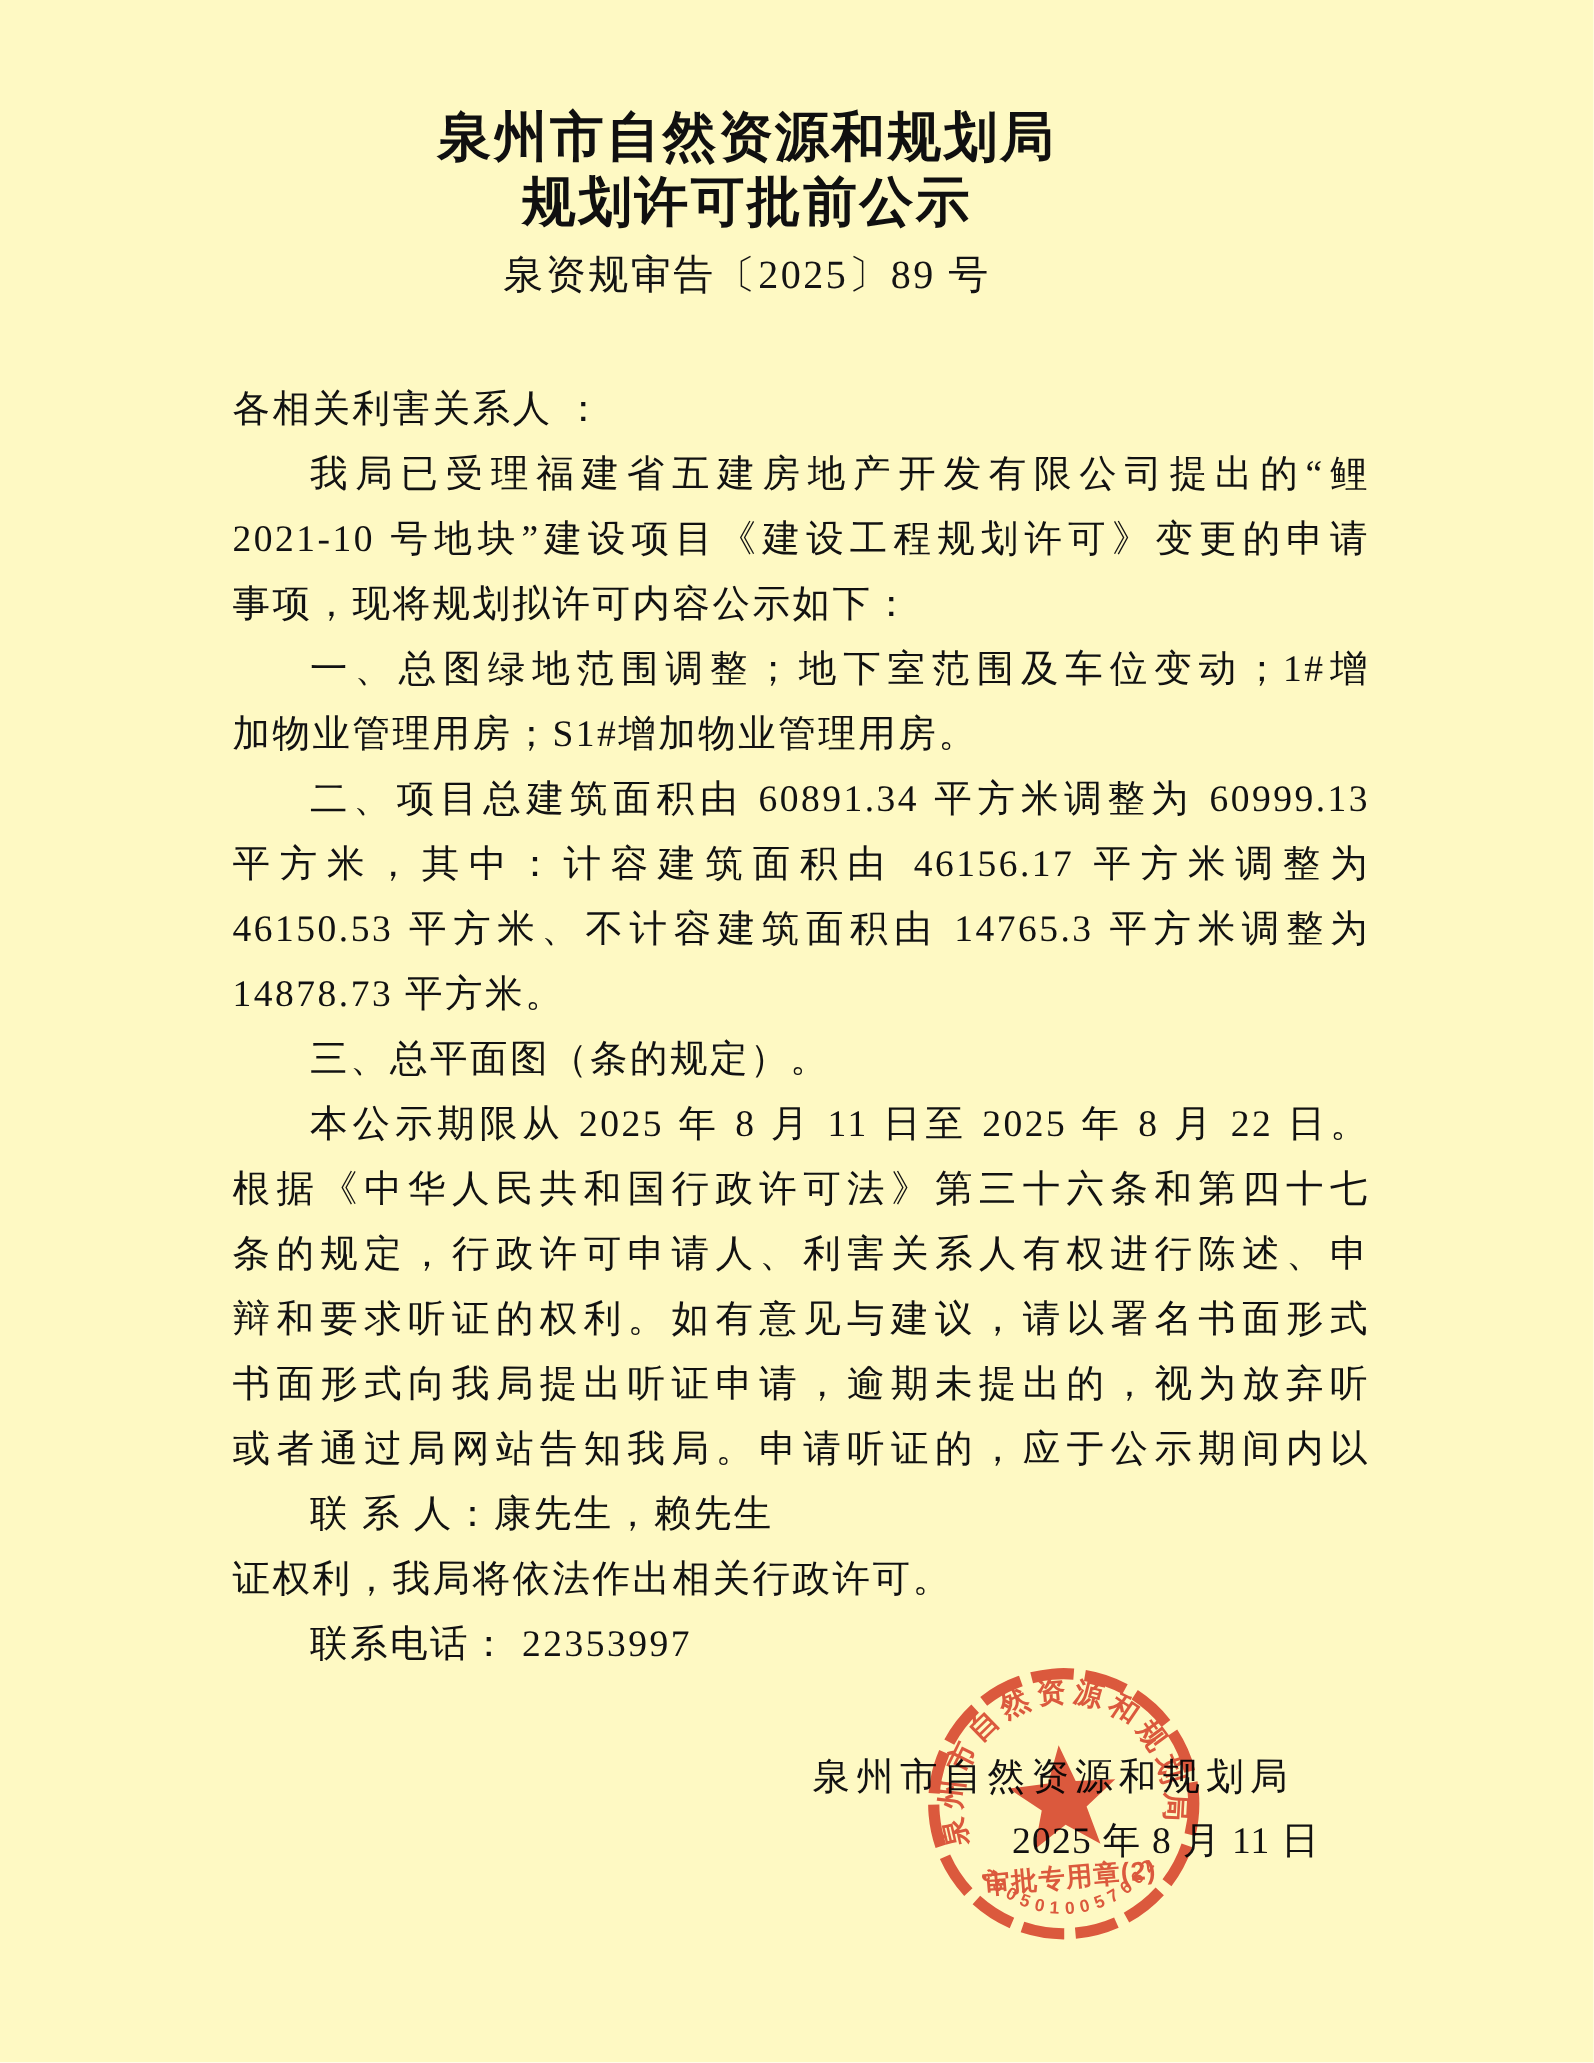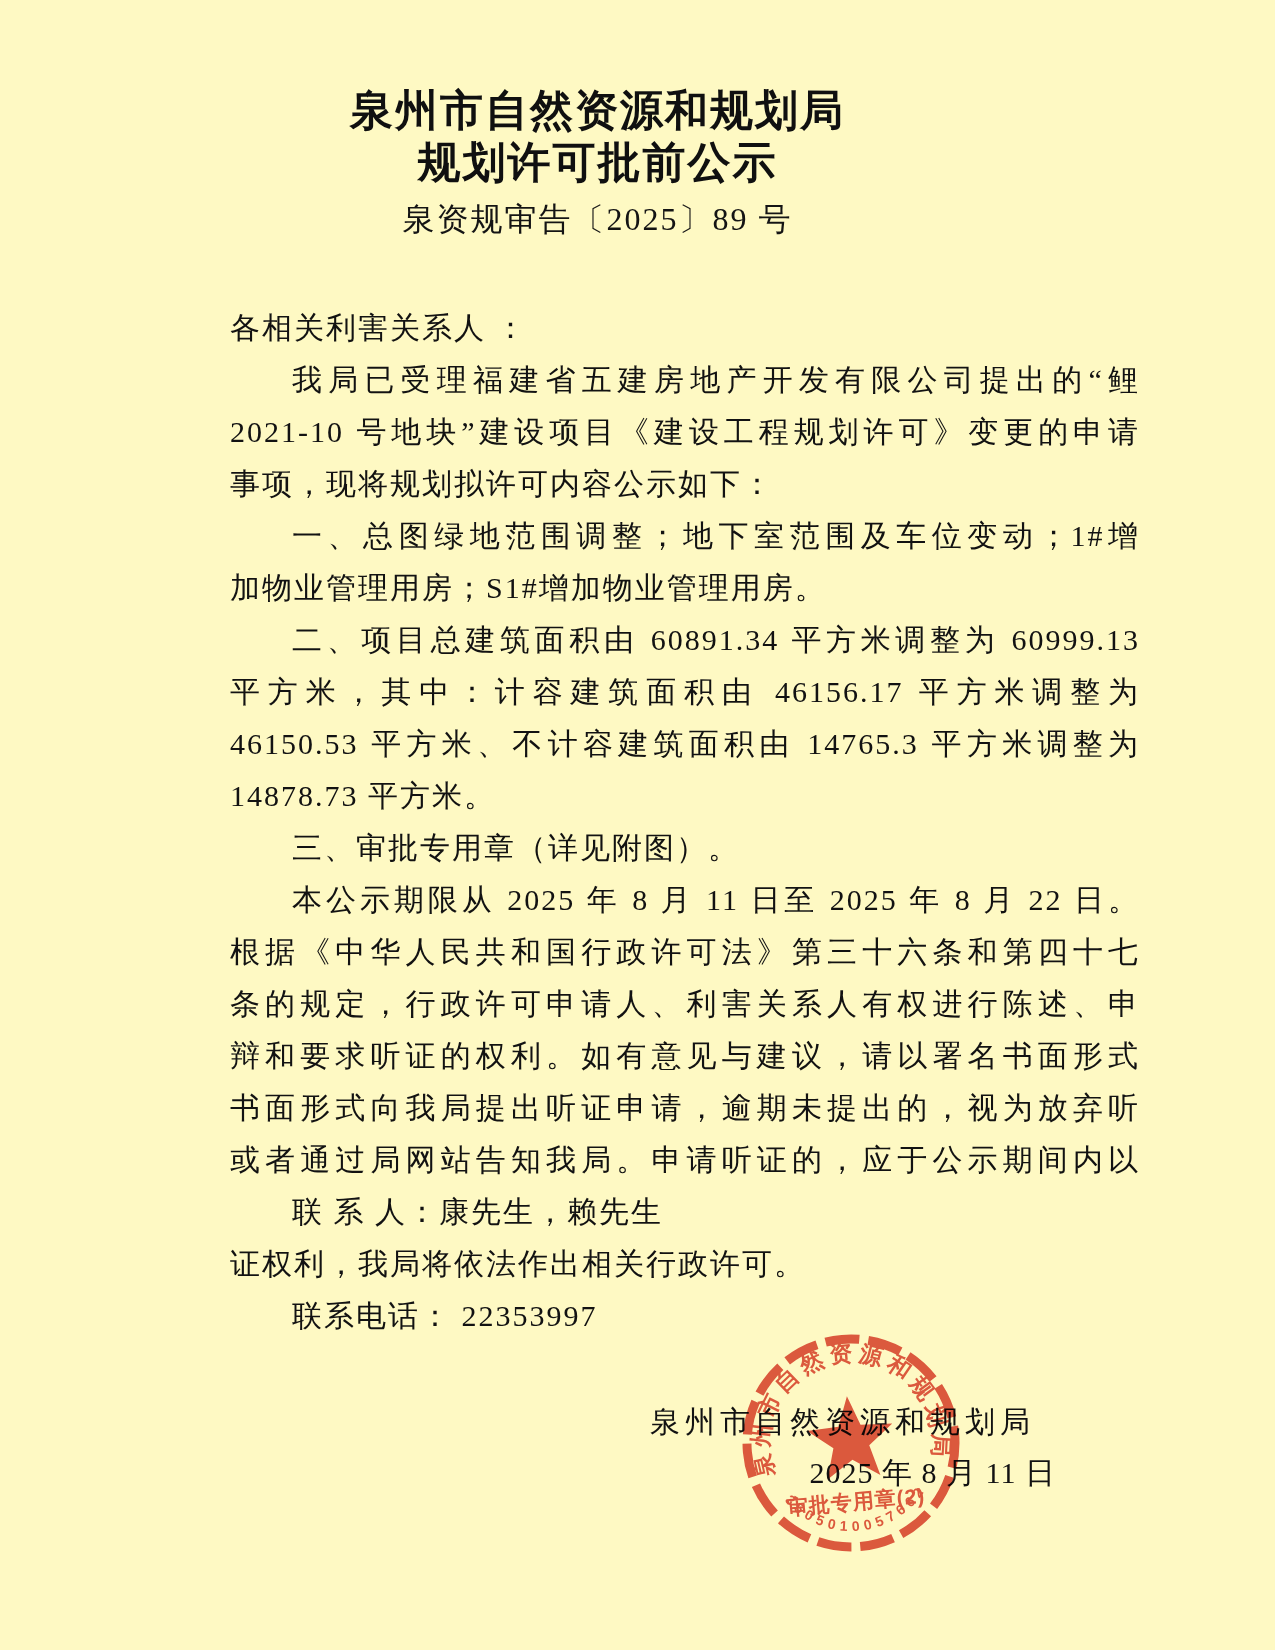--- a/index.html
+++ b/index.html
@@ -39,21 +39,20 @@
   }
 
   
   .body-text {
     position: absolute;
     top: 302px; left: 186px; width: 910px;
     font-size: 30px;
     line-height: 52px;
     letter-spacing: 2px;
     color: #121212;
-    margin-left: 44px;
   }
   .bline { text-align: left; white-space: nowrap; }
   .bline.stretch {
     white-space: normal;
     text-align: justify;
     text-align-last: justify;
   }
   .bline.indent { text-indent: 62px; }
 
   
@@ -107,21 +106,21 @@
     <div class="bline">各相关利害关系人 ：</div>
     <div class="bline indent stretch">我局已受理福建省五建房地产开发有限公司提出的“鲤</div>
     <div class="bline stretch">2021-10 号地块”建设项目《建设工程规划许可》变更的申请</div>
     <div class="bline">事项，现将规划拟许可内容公示如下：</div>
     <div class="bline indent stretch">一、总图绿地范围调整；地下室范围及车位变动；1#增</div>
     <div class="bline">加物业管理用房；S1#增加物业管理用房。</div>
     <div class="bline indent stretch">二、项目总建筑面积由 60891.34 平方米调整为 60999.13</div>
     <div class="bline stretch">平方米，其中：计容建筑面积由 46156.17 平方米调整为</div>
     <div class="bline stretch">46150.53 平方米、不计容建筑面积由 14765.3 平方米调整为</div>
     <div class="bline">14878.73 平方米。</div>
-    <div class="bline indent">三、审批专用章（详见附图）。</div>
+    <div class="bline indent">三、总平面图（条的规定）。</div>
     <div class="bline indent stretch">本公示期限从 2025 年 8 月 11 日至 2025 年 8 月 22 日。</div>
     <div class="bline stretch">根据《中华人民共和国行政许可法》第三十六条和第四十七</div>
     <div class="bline stretch">条的规定，行政许可申请人、利害关系人有权进行陈述、申</div>
     <div class="bline stretch">辩和要求听证的权利。如有意见与建议，请以署名书面形式</div>
     <div class="bline stretch">书面形式向我局提出听证申请，逾期未提出的，视为放弃听</div>
     <div class="bline stretch">或者通过局网站告知我局。申请听证的，应于公示期间内以</div>
     <div class="bline indent">联 系 人：康先生，赖先生</div>
     <div class="bline">证权利，我局将依法作出相关行政许可。</div>
     <div class="bline indent">联系电话：  22353997</div>
   </div>

